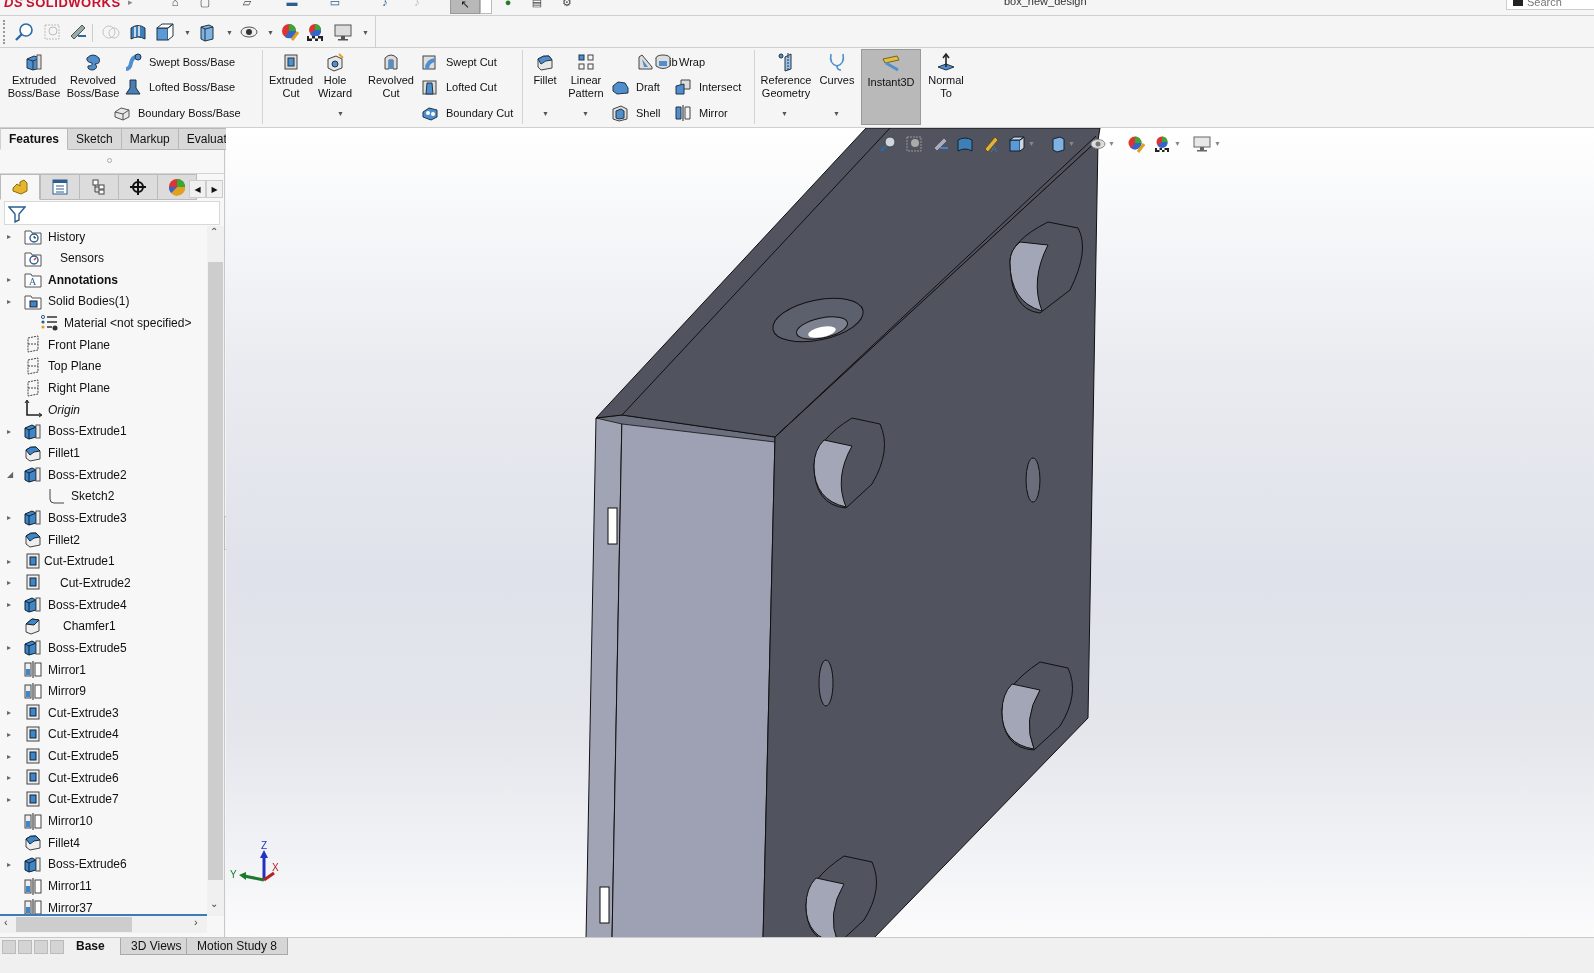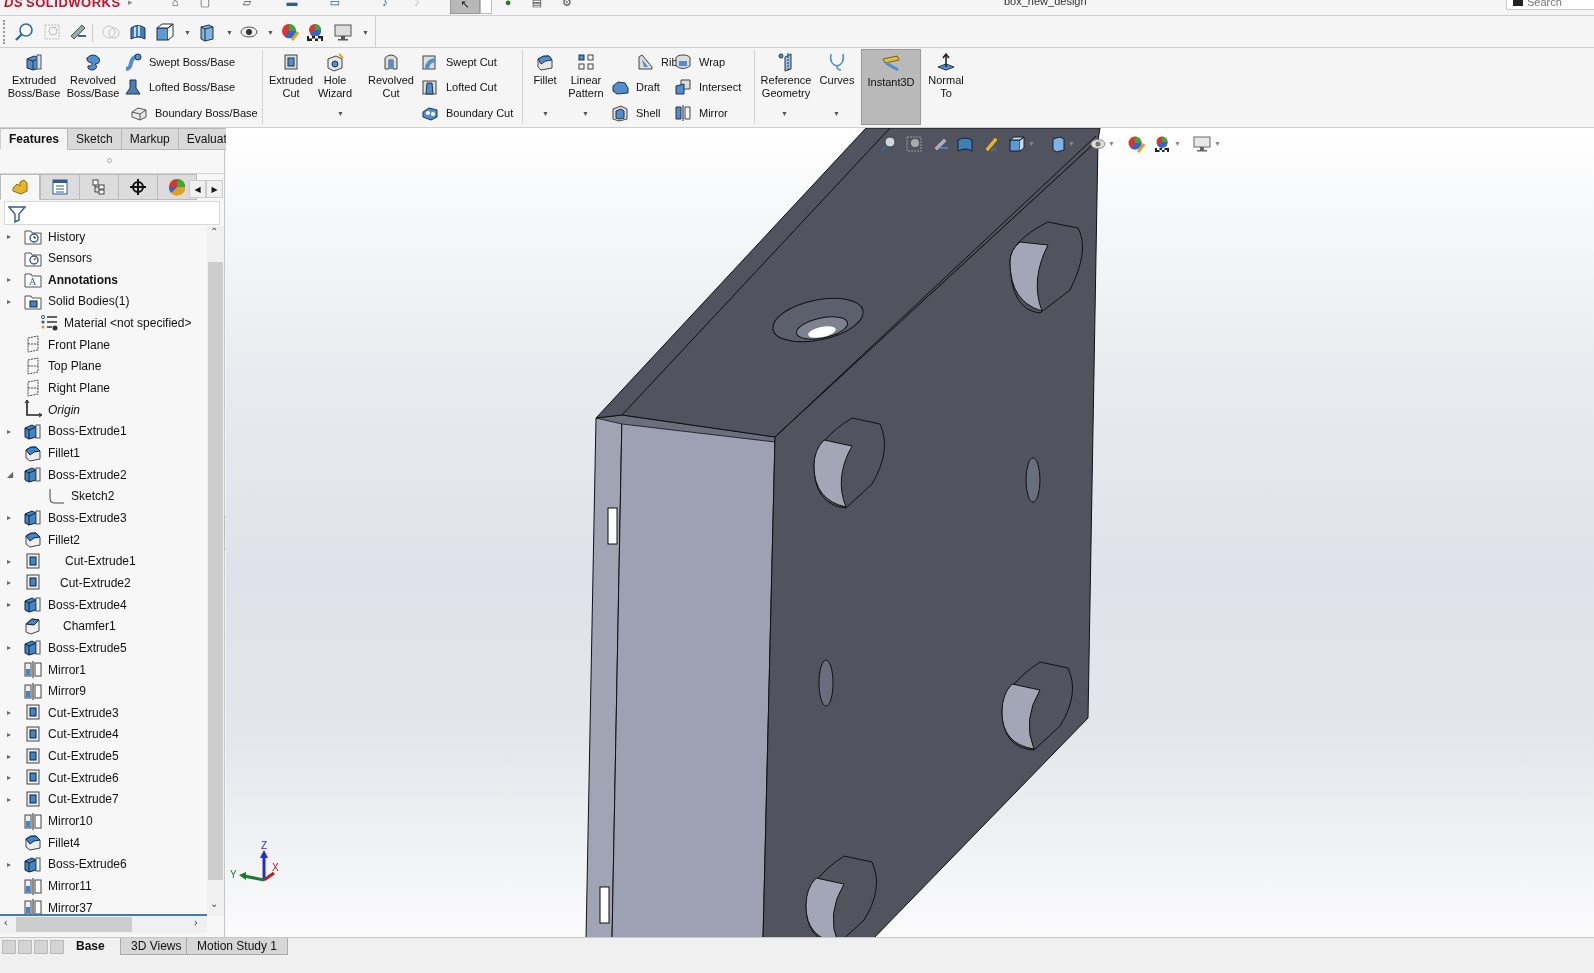--- a/index.html
+++ b/index.html
@@ -208,21 +208,21 @@
         <circle cx="14" cy="4" r="3" fill="#4f8fcf" stroke="#234"></circle>
       </svg>
     <span>Swept Boss/Base</span>
     </div>
   <div class="small-btn" style="left:124px;top:30px">
     <svg class="ic" viewBox="0 0 18 18">
         <path d="M6 2 L12 2 L12 10 L16 16 L2 16 L6 10 Z" fill="#4a7fb5" stroke="#234"></path>
       </svg>
     <span>Lofted Boss/Base</span>
     </div>
-  <div class="small-btn" style="left:130px;top:56px">
+  <div class="small-btn" style="left:113px;top:56px">
     <svg class="ic" viewBox="0 0 18 18">
         <path d="M2 8 L8 4 L16 6 L16 13 L10 16 L2 13 Z" fill="#e8e8e8" stroke="#555"></path>
         <path d="M2 8 L10 10 L16 6 M10 10 L10 16" fill="none" stroke="#555"></path>
       </svg>
     <span>Boundary Boss/Base</span>
     </div>
   <div class="rb-sep" style="left:262px"></div>
   <div class="big-btn" style="left:265px;width:52px">
     <svg class="ic" viewBox="0 0 20 20">
         <rect x="4" y="3" width="12" height="14" fill="#ddd" stroke="#444"></rect>
@@ -295,21 +295,21 @@
       </svg>
     <span>Draft</span>
     </div>
   <div class="small-btn" style="left:611px;top:56px">
     <svg class="ic" viewBox="0 0 18 18">
         <path d="M2 5 L10 2 L16 5 L16 15 L8 17 L2 15 Z" fill="#ddd" stroke="#444"></path>
         <path d="M5 7 L10 5 L13 7 L13 14 L8 15 L5 14 Z" fill="#4f8fcf" stroke="#234"></path>
       </svg>
     <span>Shell</span>
     </div>
-  <div class="small-btn" style="left:674px;top:5px">
+  <div class="small-btn" style="left:654px;top:5px">
     <svg class="ic" viewBox="0 0 18 18">
         <ellipse cx="9" cy="5" rx="7" ry="3" fill="#ddd" stroke="#444"></ellipse>
         <path d="M2 5 L2 13 Q9 18 16 13 L16 5" fill="#ddd" stroke="#444"></path>
         <rect x="5" y="8" width="8" height="5" fill="#4f8fcf"></rect>
       </svg>
     <span>Wrap</span>
     </div>
   <div class="small-btn" style="left:674px;top:30px">
     <svg class="ic" viewBox="0 0 18 18">
         <path d="M7 2 L16 2 L16 11 L7 11 Z" fill="#ddd" stroke="#444"></path>
@@ -424,21 +424,21 @@
           <path d="M10 9 V11 H12" stroke="#2d5d8c"></path>
         </svg>
         <span class="lbl" style="left: 48px;">History</span>
       </div>
       <div class="tree-item" style="top: 21.65px;">
         <svg class="ic" viewBox="0 0 18 18" style="left: 24px;">
           <path d="M1 4 H7 L8 6 H17 V17 H1 Z" fill="#fff" stroke="#555"></path>
           <circle cx="10" cy="11" r="4" fill="#fff" stroke="#2d5d8c" stroke-width="1.4"></circle>
           <path d="M10 11 L12 9" stroke="#c33" stroke-width="1.4"></path>
         </svg>
-        <span class="lbl" style="left: 48px;">Sensors</span>
+        <span class="lbl" style="left: 60px;">Sensors</span>
       </div>
       <div class="tree-item" style="top: 43.3px;">
         <span class="exp">▸</span>
         <svg class="ic" viewBox="0 0 18 18" style="left: 24px;">
           <path d="M1 4 H7 L8 6 H17 V17 H1 Z" fill="#fff" stroke="#555"></path>
           <text x="5" y="15" font-size="10" fill="#2d5d8c" font-family="Liberation Serif, serif">A</text>
         </svg>
         <span class="lbl" style="left: 48px; font-weight: bold;">Annotations</span>
       </div>
       <div class="tree-item" style="top: 64.95px;">
@@ -533,21 +533,21 @@
           <path d="M2 6 Q6 2 12 3 L16 7 Q9 7 6 11 Z" fill="#3f86c8" stroke="#123"></path>
         </svg>
         <span class="lbl" style="left: 48px;">Fillet2</span>
       </div>
       <div class="tree-item" style="top: 324.75px;">
         <span class="exp">▸</span>
         <svg class="ic" viewBox="0 0 18 18" style="left: 24px;">
           <rect x="3" y="2" width="12" height="14" fill="#eee" stroke="#444"></rect>
           <rect x="6" y="5" width="6" height="8" fill="#3f86c8" stroke="#123"></rect>
         </svg>
-        <span class="lbl" style="left: 65px;">Cut-Extrude1</span>
+        <span class="lbl" style="left: 44px;">Cut-Extrude1</span>
       </div>
       <div class="tree-item" style="top: 346.4px;">
         <span class="exp">▸</span>
         <svg class="ic" viewBox="0 0 18 18" style="left: 24px;">
           <rect x="3" y="2" width="12" height="14" fill="#eee" stroke="#444"></rect>
           <rect x="6" y="5" width="6" height="8" fill="#3f86c8" stroke="#123"></rect>
         </svg>
         <span class="lbl" style="left: 60px;">Cut-Extrude2</span>
       </div>
       <div class="tree-item" style="top: 368.05px;">
@@ -828,14 +828,14 @@
 </div>
 
 <div id="bottombar">
   <div class="nav-arr" style="left:2px"></div>
   <div class="nav-arr" style="left:18px"></div>
   <div class="nav-arr" style="left:34px"></div>
   <div class="nav-arr" style="left:50px"></div>
   <div id="bottom-tabs"></div>
 <div class="bt-tab active" style="left: 66px;">Base</div>
     <div class="bt-tab" style="left: 120px;">3D Views</div>
-    <div class="bt-tab" style="left: 186px;">Motion Study 1</div>
+    <div class="bt-tab" style="left: 186px;">Motion Study 8</div>
   </div>
 
 </body></html>

